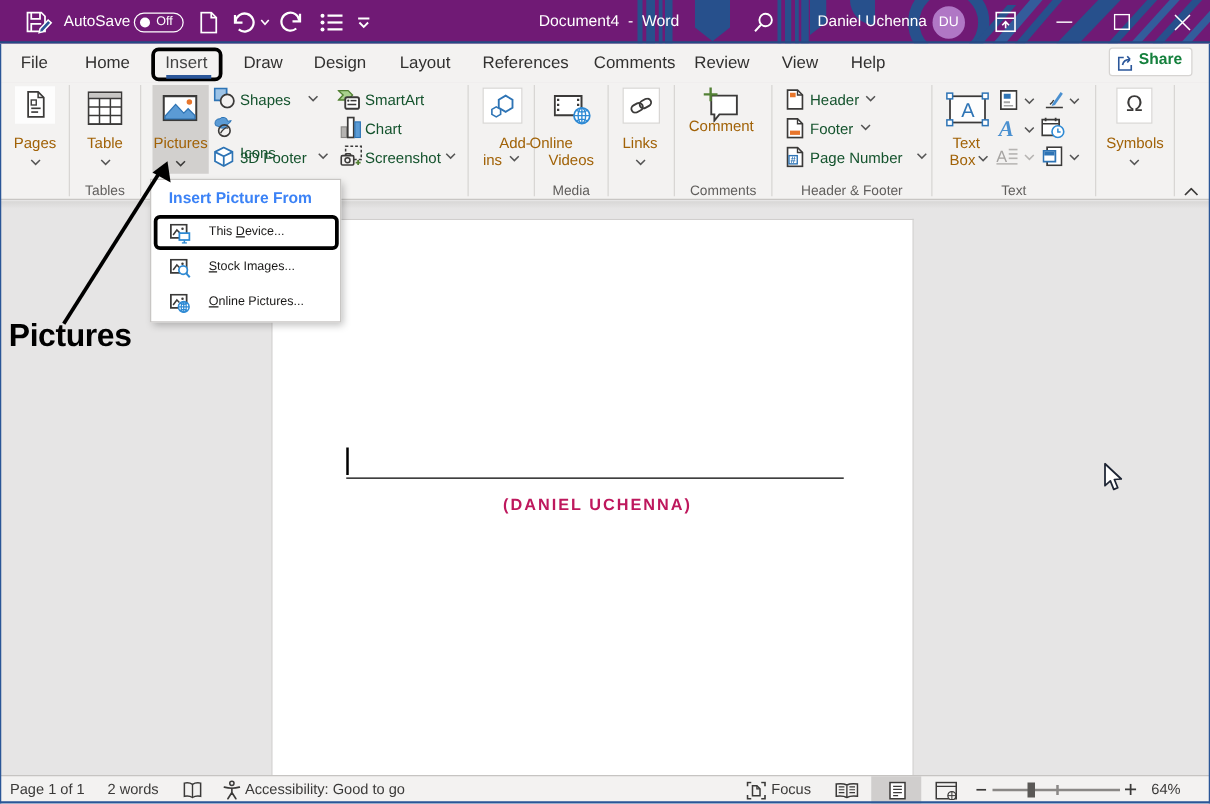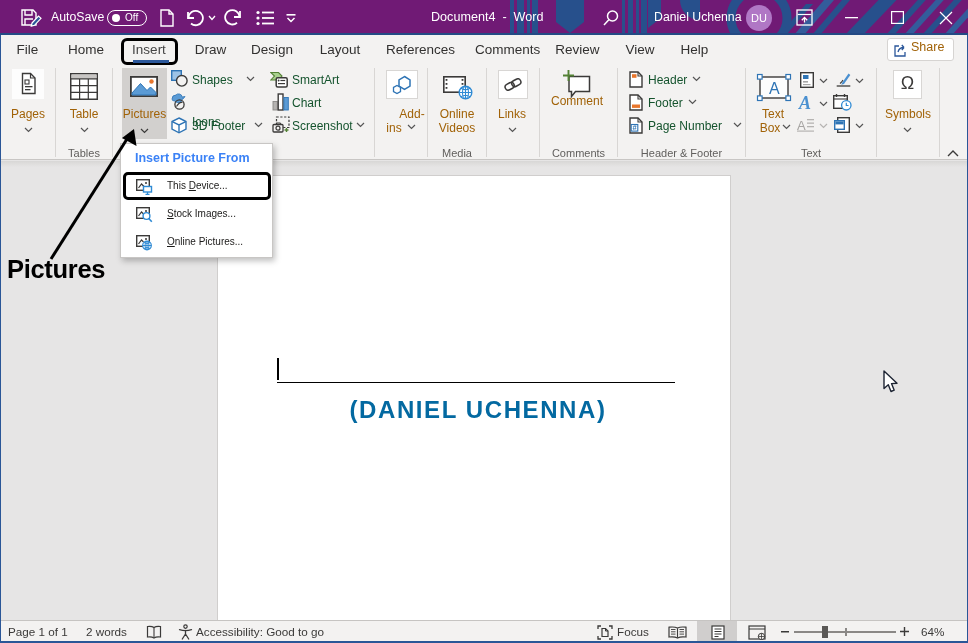--- a/index.html
+++ b/index.html
@@ -147,21 +147,21 @@
     <div class="tab" style="left:554px;width:47px;">Review</div>
     <div class="tab" style="left:623px;width:34px;">View</div>
     <div class="tab" style="left:678px;width:33px;">Help</div>
     <div class="abs" style="left:121px;top:3px;width:57px;height:27px;border:3px solid #000;border-radius:6px;"></div>
     <div class="abs" style="left:133px;top:25px;width:36px;height:3px;background:#2b579a;"></div>
     <div class="abs" style="left:887px;top:3px;width:67px;height:23px;background:#fff;border:1px solid #d6d4d2;border-radius:3px;"></div>
     <svg class="abs" style="left:894px;top:8px;" width="15" height="14" viewBox="0 0 15 14">
       <path d="M5 3 H1 V13 H11 V9" fill="none" stroke="#2b579a" stroke-width="1.3"></path>
       <path d="M4 9 Q5 4.5 10 4.5 M10 4.5 L7.8 2 M10 4.5 L7.8 7" fill="none" stroke="#2b579a" stroke-width="1.3"></path>
     </svg>
-    <div class="abs" style="left:911px;top:5px;font-size:12.5px;font-weight:normal;color:#a16207;">Share</div>
+    <div class="abs" style="left:911px;top:5px;font-size:12.5px;font-weight:bold;color:#15803d;">Share</div>
   </div>
 
   <div id="ribbon">
     <div class="rdiv" style="left:55px;"></div>
     <div class="rdiv" style="left:112px;"></div>
     <div class="rdiv" style="left:374px;"></div>
     <div class="rdiv" style="left:427px;"></div>
     <div class="rdiv" style="left:486px;"></div>
     <div class="rdiv" style="left:539px;"></div>
     <div class="rdiv" style="left:617px;"></div>
@@ -277,21 +277,21 @@
         <rect x="2.6" y="3" width="1.8" height="1.8"></rect>
           <rect x="2.6" y="7" width="1.8" height="1.8"></rect>
           <rect x="2.6" y="11" width="1.8" height="1.8"></rect>
         <rect x="18.6" y="3" width="1.8" height="1.8"></rect>
           <rect x="18.6" y="7" width="1.8" height="1.8"></rect>
       </g>
       <circle cx="22.5" cy="16.5" r="6.3" fill="#fff" stroke="#2e8ad4" stroke-width="1.4"></circle>
       <path d="M16.5 16.5 h12 M22.5 10.4 v12.2 M18 12.2 q4.5 3 9 0 M18 20.8 q4.5 -3 9 0" fill="none" stroke="#2e8ad4" stroke-width="1.1"></path>
       <ellipse cx="22.5" cy="16.5" rx="3" ry="6.1" fill="none" stroke="#2e8ad4" stroke-width="1.1"></ellipse>
     </svg>
-    <div class="bigbtn-label" style="left:435px;top:41px;width:44px;">Online</div>
+    <div class="bigbtn-label" style="left:419px;top:41px;width:44px;">Online</div>
     <div class="bigbtn-label" style="left:435px;top:55px;width:44px;">Videos</div>
 
     <div class="abs" style="left:498px;top:4px;width:30px;height:29px;background:#fff;border:1px solid #d8d6d4;"></div>
     <svg class="abs" style="left:503px;top:12px;" width="20" height="13" viewBox="0 0 20 13">
       <g transform="rotate(-28 10 6.5)">
       <rect x="1.5" y="3.4" width="9.5" height="6.2" rx="3.1" fill="none" stroke="#3b3a39" stroke-width="1.5"></rect>
       <rect x="9" y="3.4" width="9.5" height="6.2" rx="3.1" fill="none" stroke="#3b3a39" stroke-width="1.5"></rect>
       </g>
     </svg>
     <div class="bigbtn-label" style="left:492px;top:41px;width:40px;">Links</div>
@@ -413,21 +413,21 @@
       </svg>
   </div>
 
   <div id="workspace">
     <div class="abs" style="left:0;top:0;width:968px;height:6px;background:linear-gradient(to bottom,#d8d7d6,#e6e5e5);"></div>
     <div id="page"></div>
 
     <div class="abs" style="left:277px;top:197px;width:1.5px;height:22px;background:#000;"></div>
 
     <div class="abs" style="left:277px;top:221px;width:398px;height:1.2px;background:#000;"></div>
-    <div class="abs" style="left:221px;top:235px;width:514px;text-align:center;font-size:24px;font-weight:bold;color:#0369a1;letter-spacing:1.6px;">(DANIEL UCHENNA)</div>
+    <div class="abs" style="left:221px;top:235px;width:514px;text-align:center;font-size:13px;font-weight:bold;color:#be185d;letter-spacing:1.6px;">(DANIEL UCHENNA)</div>
   </div>
 
   <div id="menu">
     <div class="abs" style="left:14px;top:7px;font-size:12.5px;font-weight:bold;color:#3b82f6;">Insert Picture From</div>
     <div class="mi-text" style="top:36px;">This <u>D</u>evice...</div>
     <div class="mi-text" style="top:64px;"><u>S</u>tock Images...</div>
     <div class="mi-text" style="top:92px;"><u>O</u>nline Pictures...</div>
     <svg class="abs" style="left:15px;top:35px;" width="17" height="16" viewBox="0 0 17 16">
       <rect x="0.7" y="0.7" width="12.6" height="10.6" fill="#fff" stroke="#3b3a39" stroke-width="1.4"></rect>
       <path d="M2.5 9 L5.5 5 L8 7.5" fill="none" stroke="#3b3a39" stroke-width="1.2"></path>

